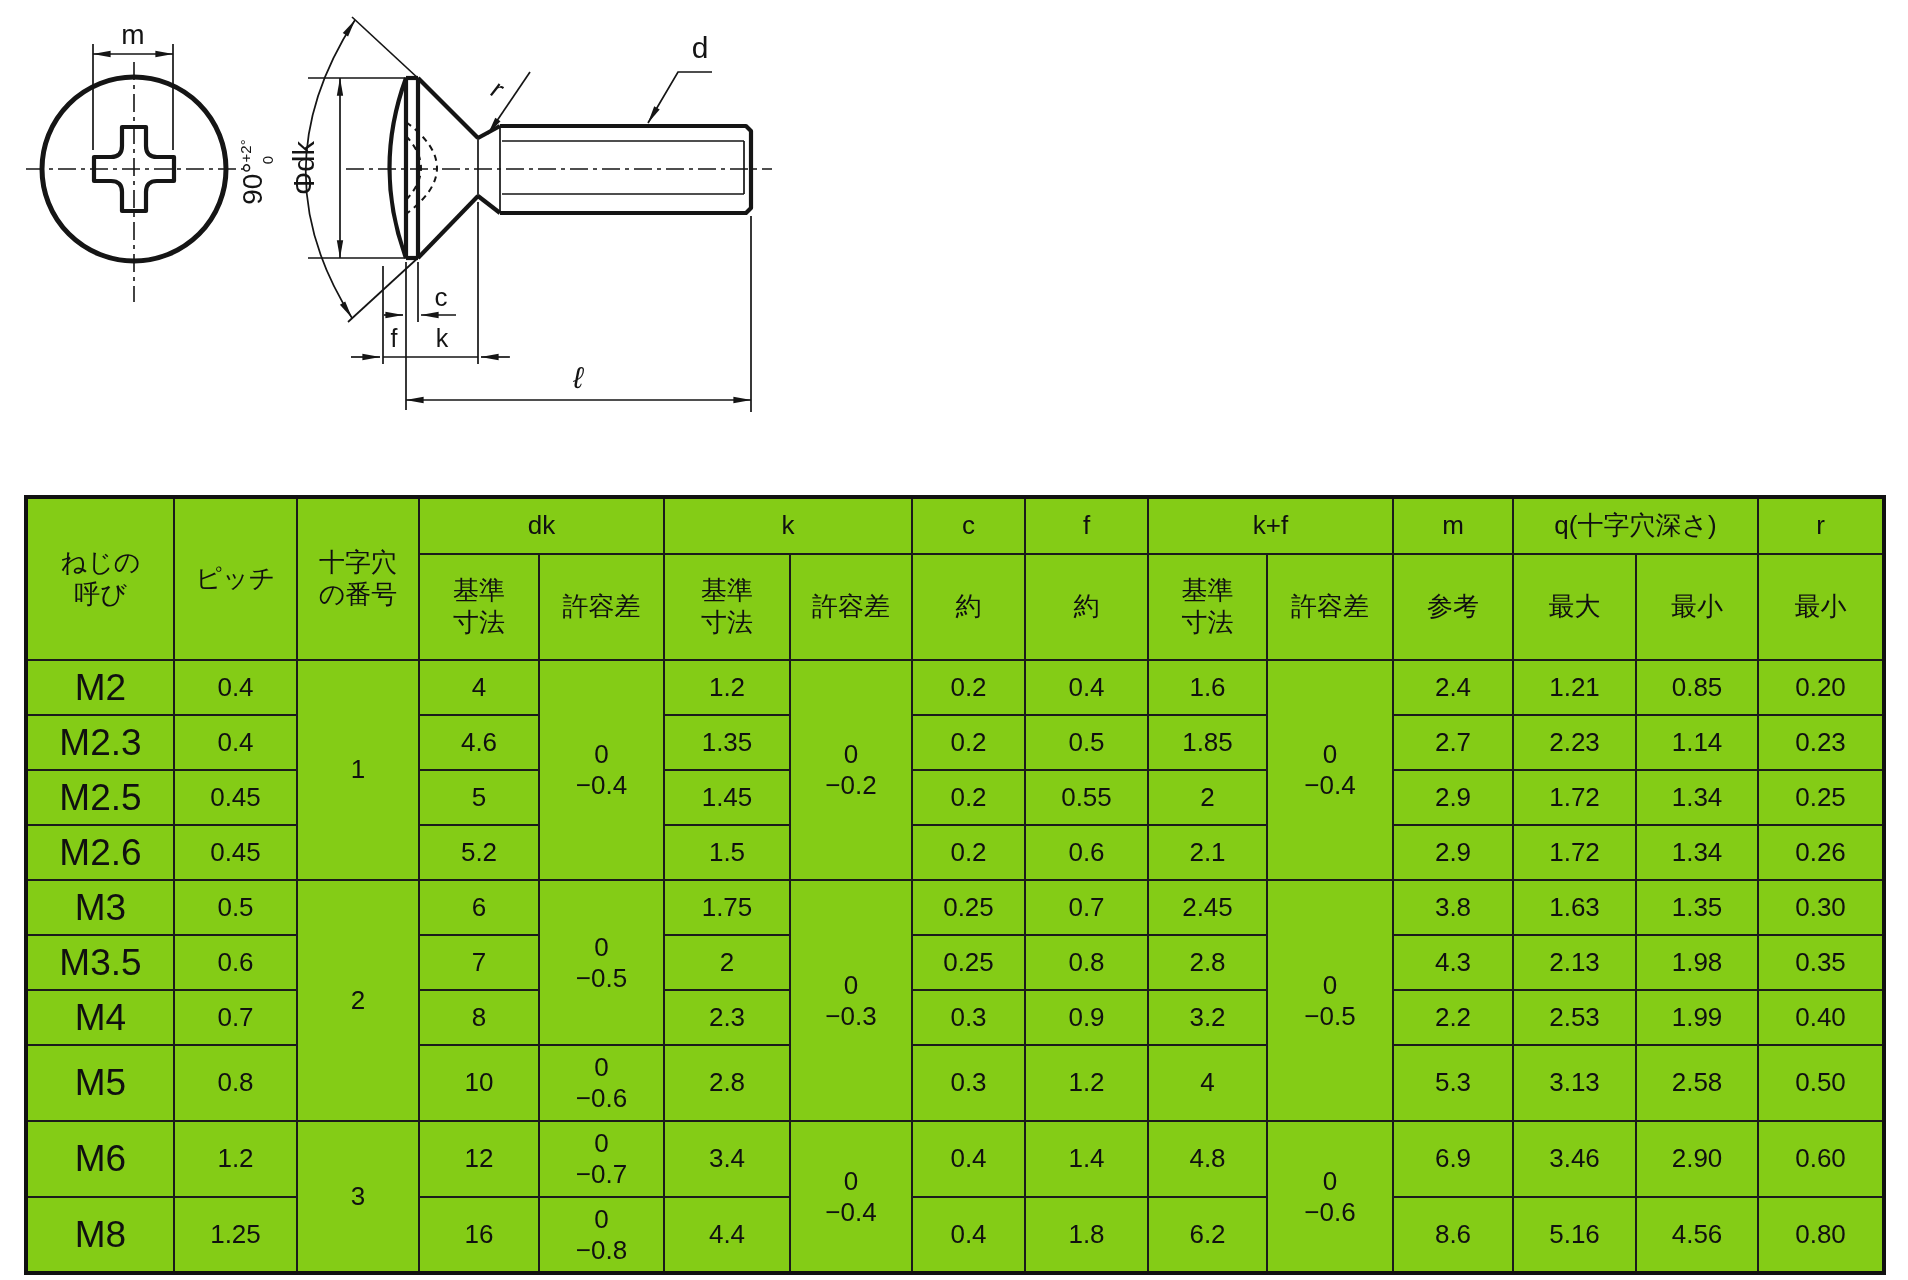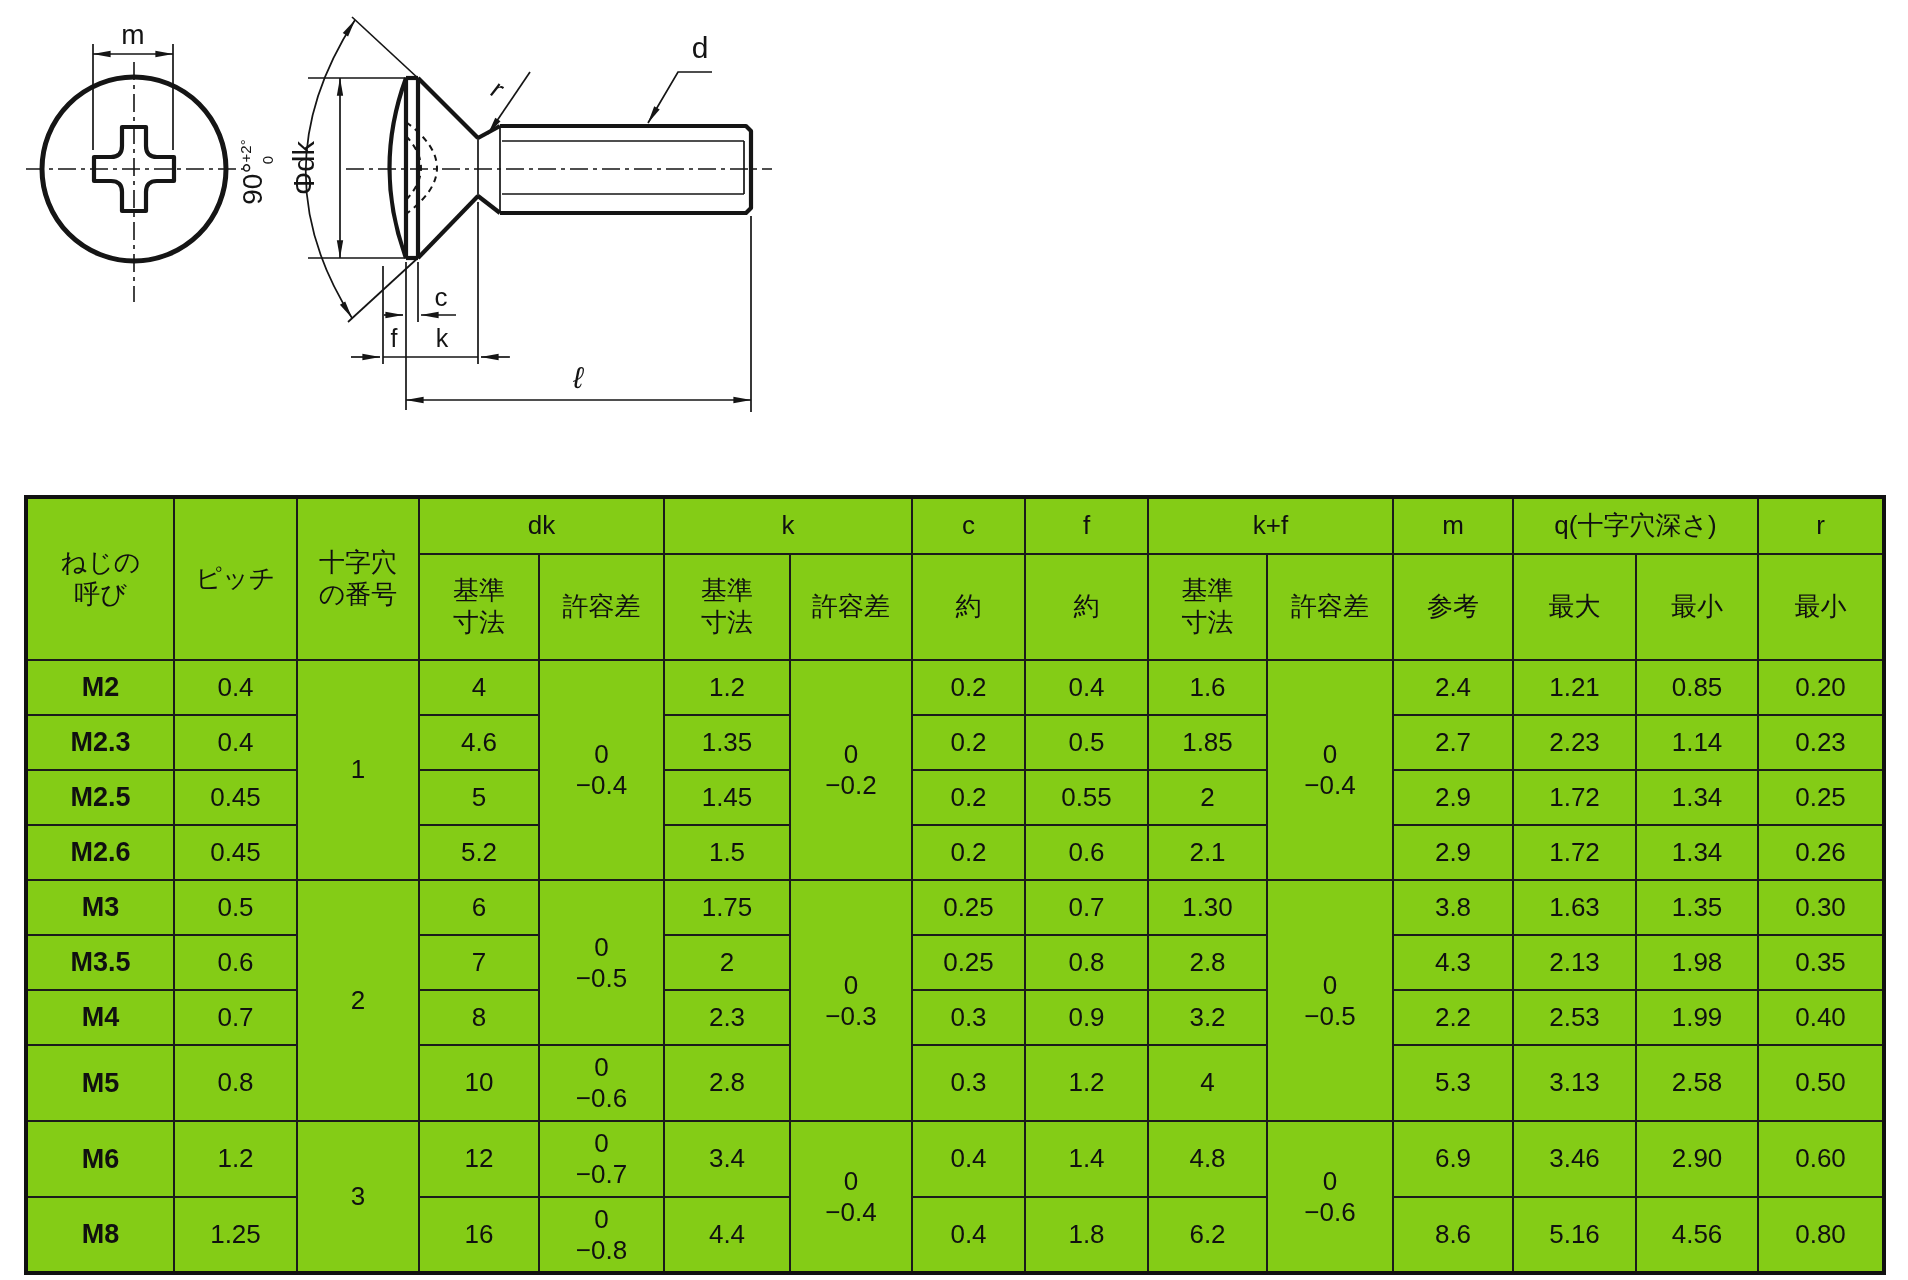--- a/index.html
+++ b/index.html
@@ -11,21 +11,21 @@
   .thick2{stroke:#151515;stroke-width:5;fill:none;}
   .thin{stroke:#151515;stroke-width:1.7;fill:none;}
   .cl{stroke:#151515;stroke-width:1.6;fill:none;stroke-dasharray:18 5 4 5;}
   .hid{stroke:#151515;stroke-width:2;fill:none;stroke-dasharray:6 5;}
 
   table.spec{position:absolute;left:24px;top:495px;width:1858px;border-collapse:collapse;
              table-layout:fixed;background:#84cc16;border:4px solid #111;}
   .spec th,.spec td{border:2px solid #1b1b1b;text-align:center;vertical-align:middle;
              padding:0;font-size:26px;line-height:1.22;color:#101010;font-weight:normal;
              white-space:pre-line;overflow:hidden;}
-  .spec .rowname{font-weight:bold;font-size:27px;}
+  .spec .rowname{font-weight:normal;font-size:37px;}
   .spec .tol{font-size:26px;line-height:1.18;}
   tr.h1{height:57px;} tr.h2{height:106px;} tr.rn{height:55px;} tr.rt{height:76px;}
 </style>
 </head>
 <body>
 
 <div class="page">
 
   <div class="drawing">
   <svg width="980" height="440" viewBox="0 0 980 440">
@@ -243,21 +243,21 @@
         <td>0.5</td>
         <td rowspan="4">2</td>
         <td>6</td>
         <td rowspan="3" class="tol">0
 −0.5</td>
         <td>1.75</td>
         <td rowspan="4" class="tol">0
 −0.3</td>
         <td>0.25</td>
         <td>0.7</td>
-        <td>1.30</td>
+        <td>2.45</td>
         <td rowspan="4" class="tol">0
 −0.5</td>
         <td>3.8</td>
         <td>1.63</td>
         <td>1.35</td>
         <td>0.30</td>
       </tr>
       <tr class="rn">
         <th class="rowname">M3.5</th>
         <td>0.6</td>

